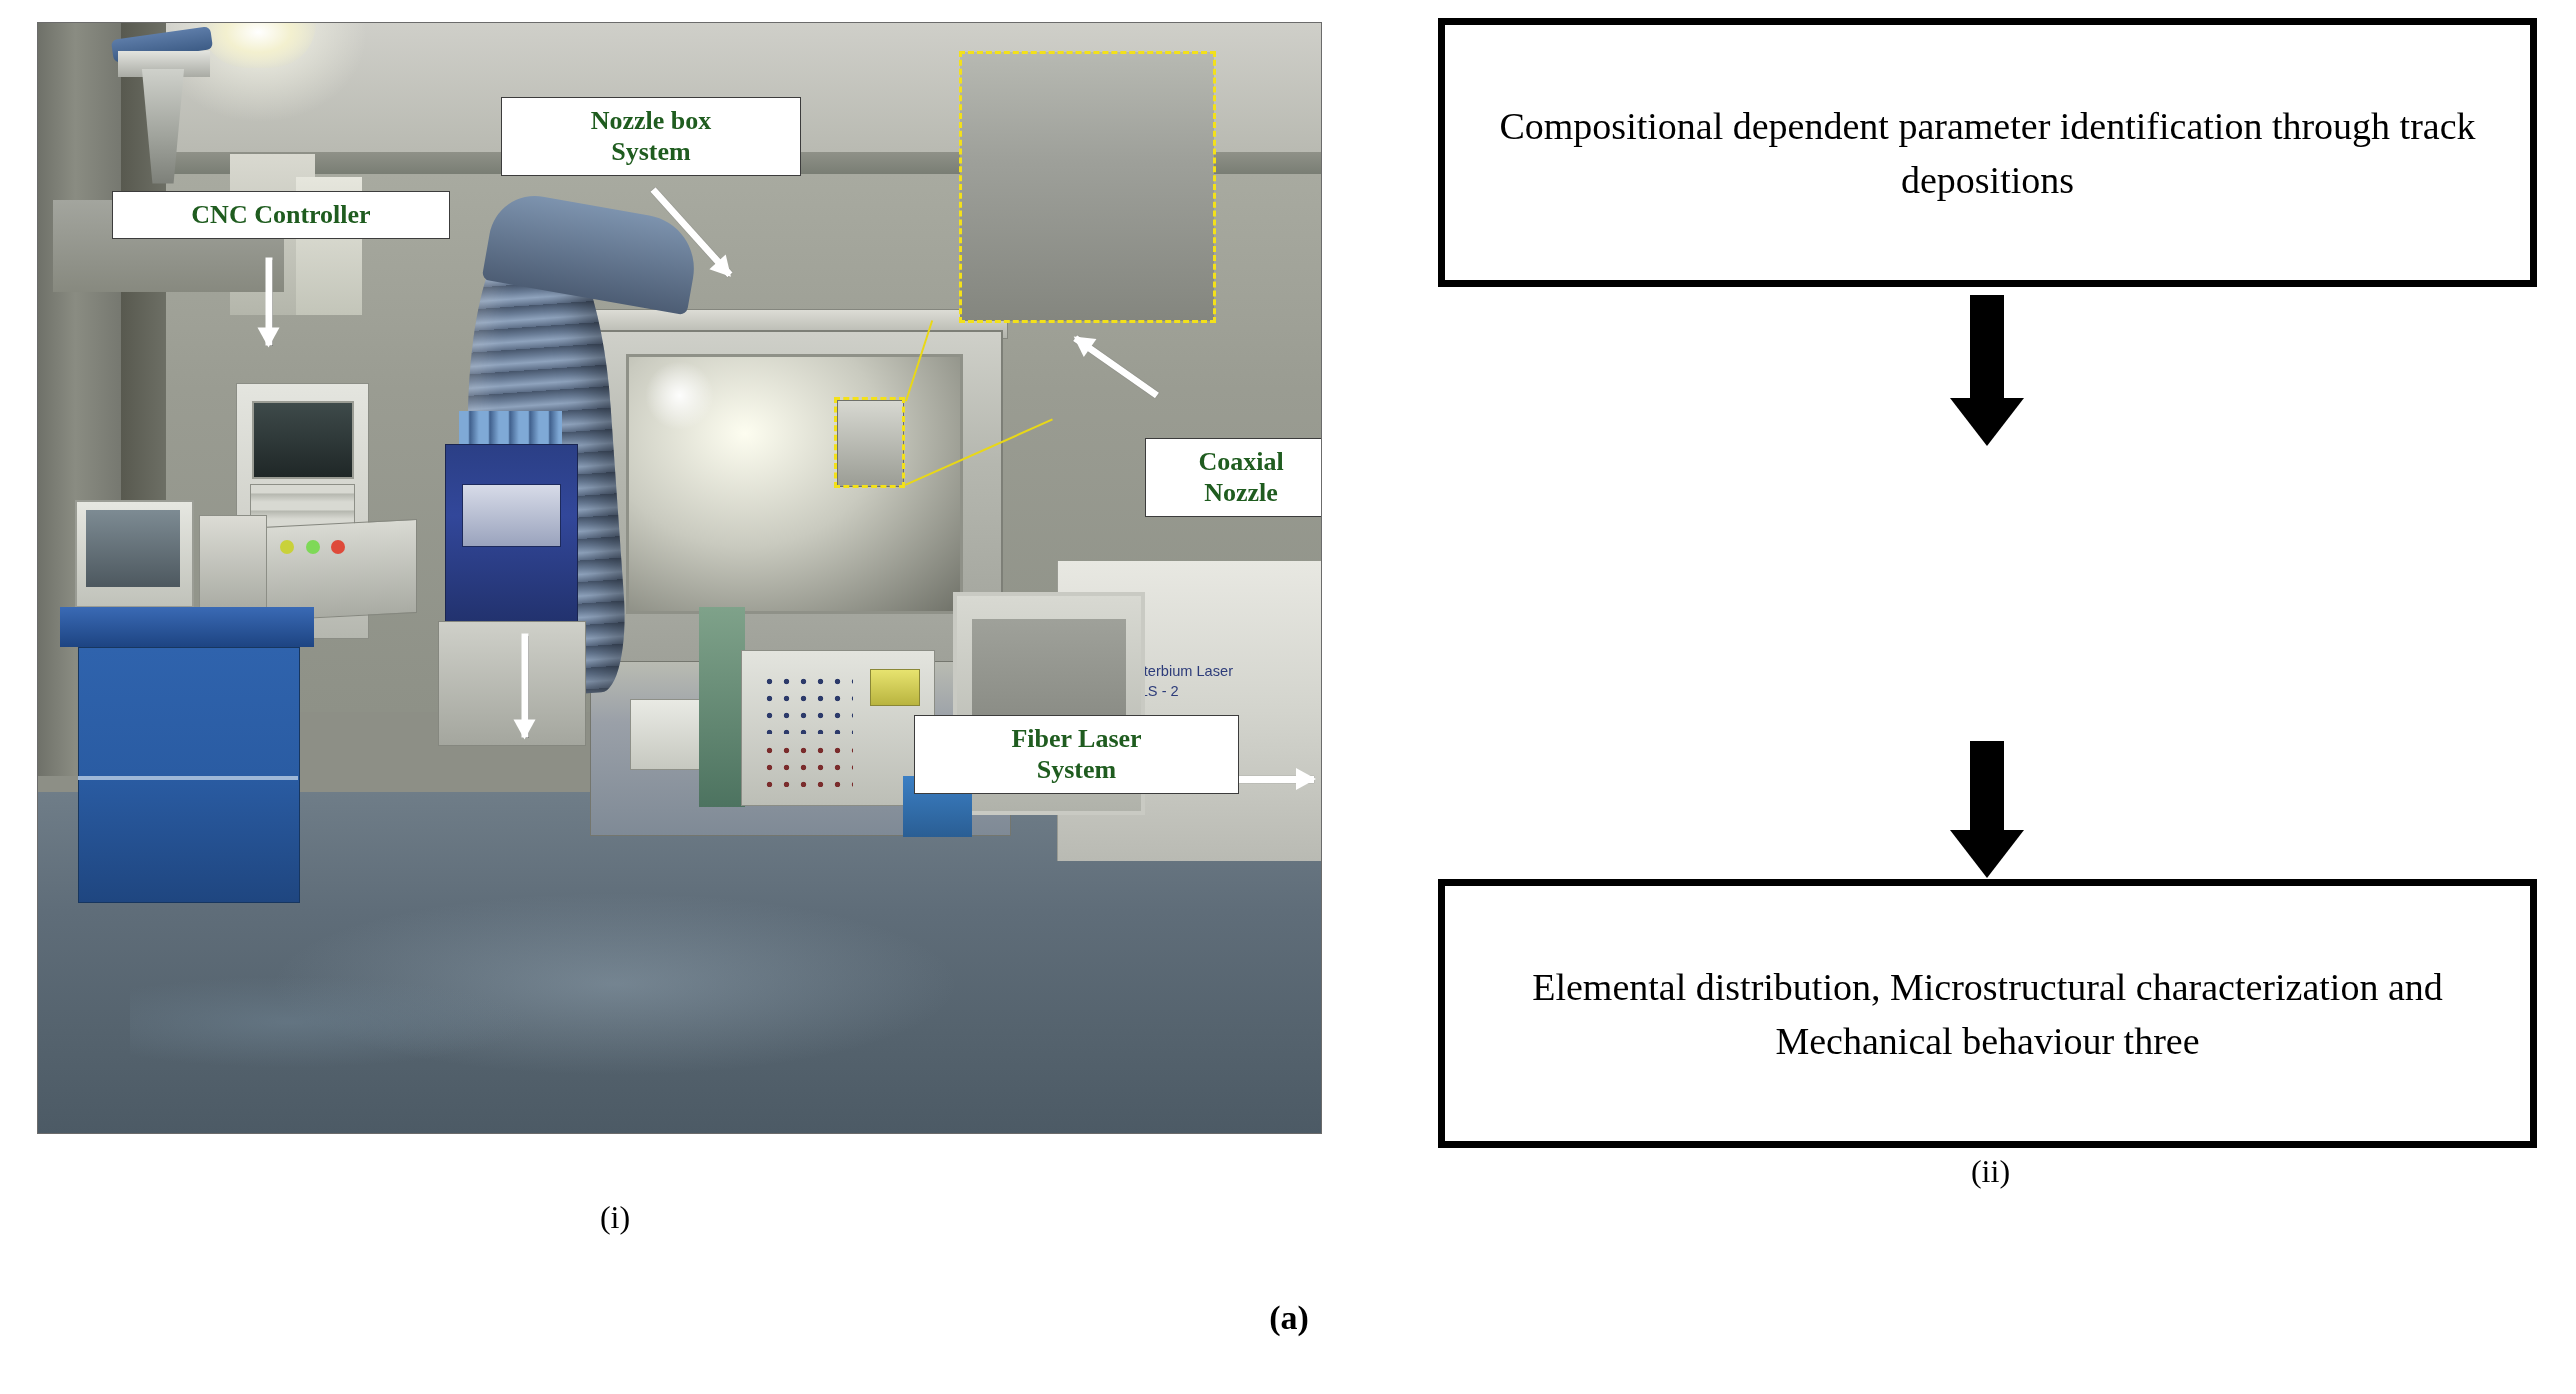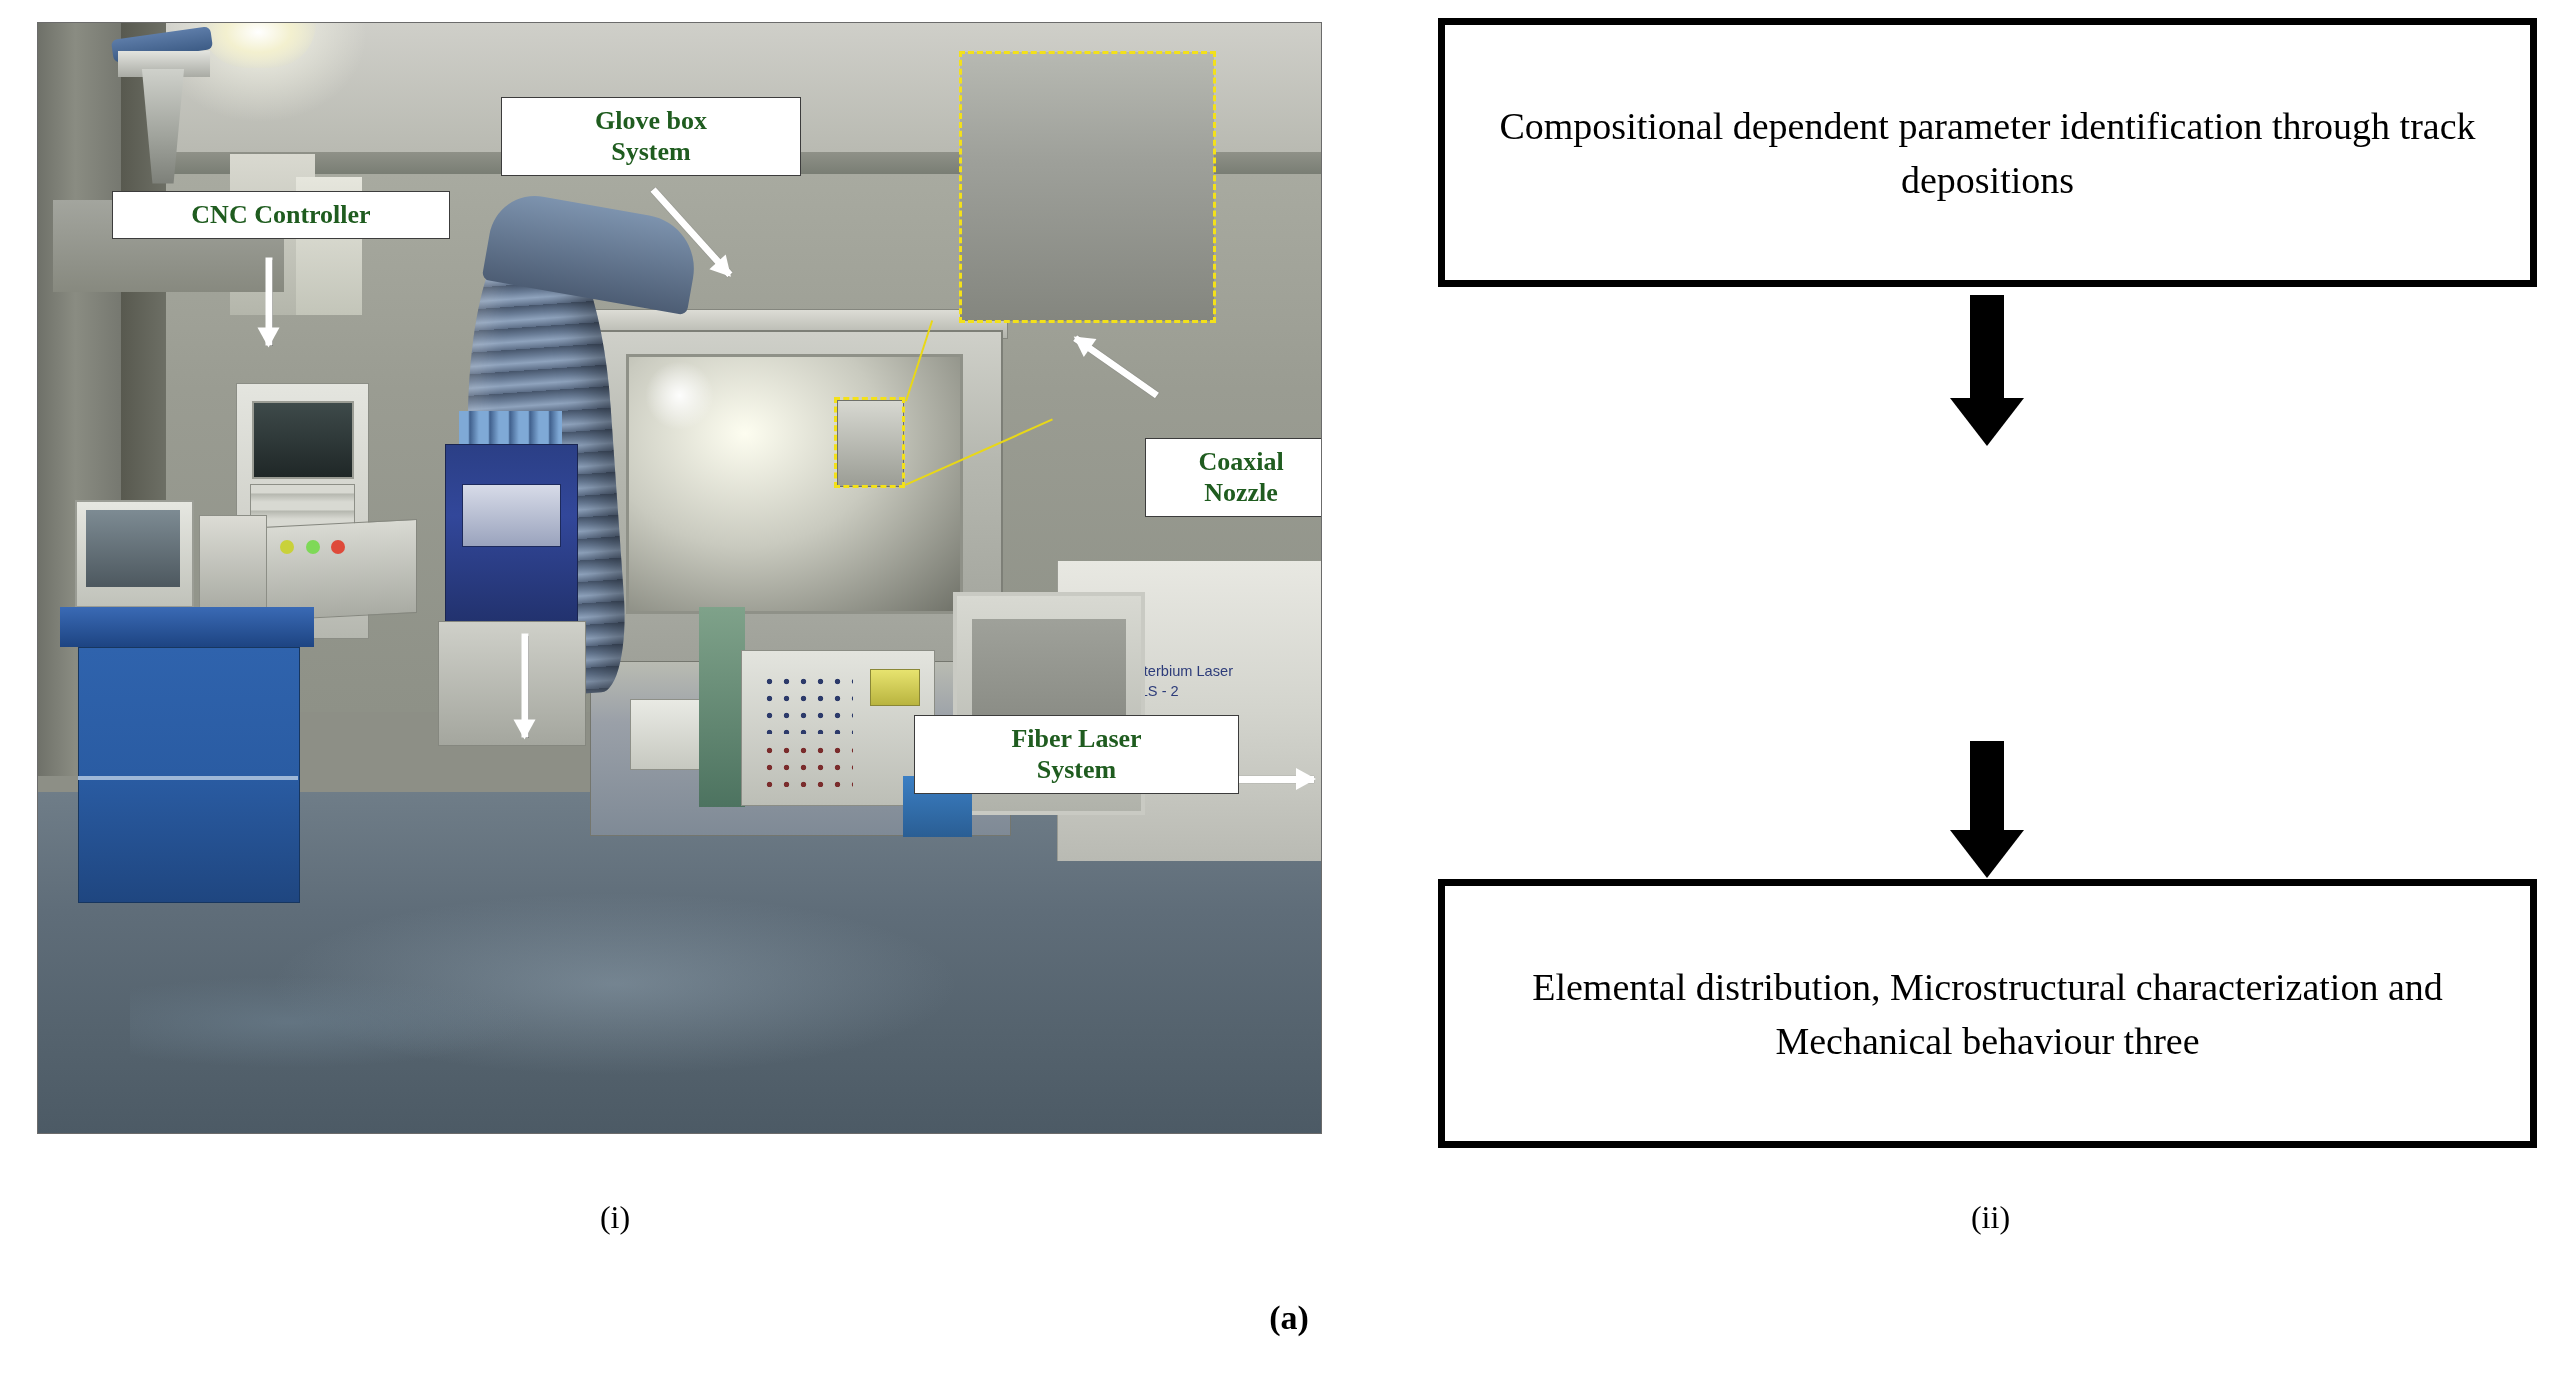--- a/index.html
+++ b/index.html
@@ -363,21 +363,21 @@
 
   
   .subcaption {
     position: absolute;
     font-family: "Liberation Serif", serif;
     font-size: 32px;
     color: #000000;
     text-align: center;
   }
   #cap-i  { left: 538px;  top: 1199px; width: 154px; }
-  #cap-ii { left: 1906px; top: 1199px; width: 169px; }
+  #cap-ii { left: 1906px; top: 1153px; width: 169px; }
   #cap-a  {
     left: 1212px; top: 1299px; width: 154px;
     font-weight: bold; font-size: 34px;
   }
 
   
   #panel-flow {
     position: absolute;
     left: 1438px;
     top: 18.4px;
@@ -515,21 +515,21 @@
       <div class="warrow" id="warr-coax"></div>
       <div class="warrow" id="warr-twin"></div>
       <div class="warrow" id="warr-fiber"></div>
 
       <div class="callout" id="callout-cnc">
         <span>CNC Controller</span>
       </div>
 
       <div class="callout" id="callout-glovebox">
         <span>
-          <span>Glove box</span><br>
+          <span>Nozzle box</span><br>
           <span>System</span>
         </span>
       </div>
 
       <div class="callout" id="callout-coaxial">
         <span>
           <span>Coaxial</span><br>
           <span>Nozzle</span>
         </span>
       </div>

